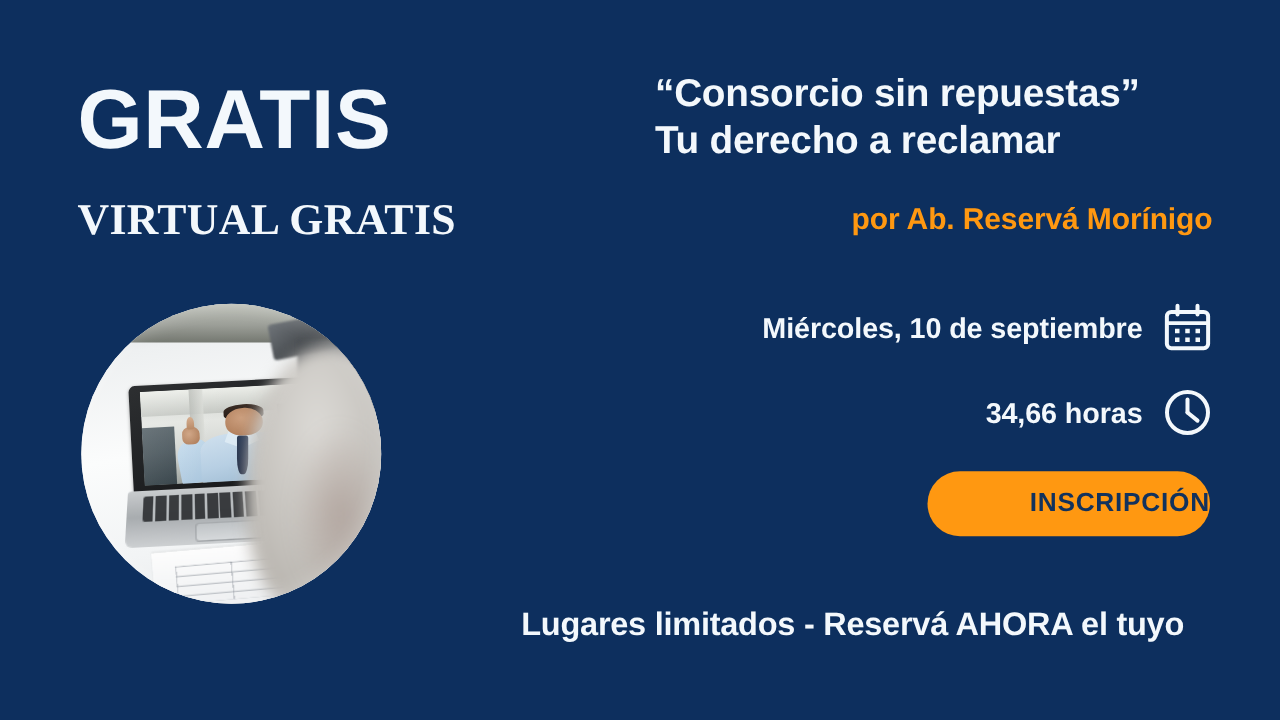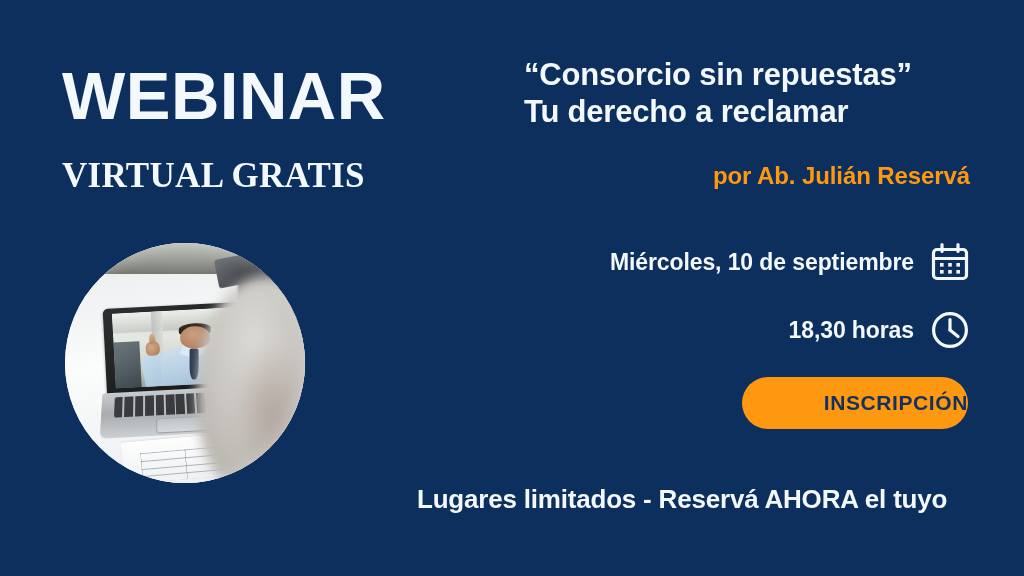--- a/index.html
+++ b/index.html
@@ -360,21 +360,21 @@
     letter-spacing: -0.2px;
     white-space: nowrap;
   }
 </style>
 </head>
 <body>
 
 <div id="poster">
 
   <div class="left-col">
-    <h1 class="webinar-title">WEBINAR</h1>
+    <h1 class="webinar-title">GRATIS</h1>
     <h2 class="webinar-subtitle">VIRTUAL GRATIS</h2>
   </div>
 
   <div class="photo-circle">
     <div class="photo-inner">
       <div class="desk"></div>
       <div class="wall-strip"></div>
       <div class="phone"></div>
       <div class="dark-band"></div>
 
@@ -413,40 +413,40 @@
       <div class="fg-head-shade"></div>
     </div>
     <div class="photo-soft"></div>
   </div>
 
   <div class="headline-block">
     <div class="headline">“Consorcio sin repuestas”</div>
     <div class="headline">Tu derecho a reclamar</div>
   </div>
 
-  <div class="speaker">por Ab. Julián Reservá</div>
+  <div class="speaker">por Ab. Reservá Morínigo</div>
 
   <div class="info-row row-date">
     <span class="label">Miércoles, 10 de septiembre</span>
     <svg class="icon-cal" viewBox="0 0 40 40">
       <rect x="3.5" y="7.5" width="33" height="29" rx="3.5" fill="none" stroke="#f3f8fc" stroke-width="3.2"></rect>
       <line x1="4" y1="16.5" x2="36" y2="16.5" stroke="#f3f8fc" stroke-width="3"></line>
       <line x1="12" y1="2.5" x2="12" y2="9.5" stroke="#f3f8fc" stroke-width="3.2" stroke-linecap="round"></line>
       <line x1="28" y1="2.5" x2="28" y2="9.5" stroke="#f3f8fc" stroke-width="3.2" stroke-linecap="round"></line>
       <rect x="10" y="21" width="3.6" height="3.6" fill="#f3f8fc"></rect>
       <rect x="18.2" y="21" width="3.6" height="3.6" fill="#f3f8fc"></rect>
       <rect x="26.4" y="21" width="3.6" height="3.6" fill="#f3f8fc"></rect>
       <rect x="10" y="28" width="3.6" height="3.6" fill="#f3f8fc"></rect>
       <rect x="18.2" y="28" width="3.6" height="3.6" fill="#f3f8fc"></rect>
       <rect x="26.4" y="28" width="3.6" height="3.6" fill="#f3f8fc"></rect>
     </svg>
   </div>
 
   <div class="info-row row-time">
-    <span class="label">18,30 horas</span>
+    <span class="label">34,66 horas</span>
     <svg class="icon-clock" viewBox="0 0 40 40">
       <circle cx="20" cy="20" r="16.4" fill="none" stroke="#f3f8fc" stroke-width="3.2"></circle>
       <line x1="20" y1="20" x2="20" y2="9.5" stroke="#f3f8fc" stroke-width="3.2" stroke-linecap="round"></line>
       <line x1="20" y1="20" x2="28" y2="26.5" stroke="#f3f8fc" stroke-width="3.2" stroke-linecap="round"></line>
     </svg>
   </div>
 
   <button class="cta">INSCRIPCIÓN</button>
 
   <div class="footer-note">Lugares limitados - Reservá AHORA el tuyo</div>

